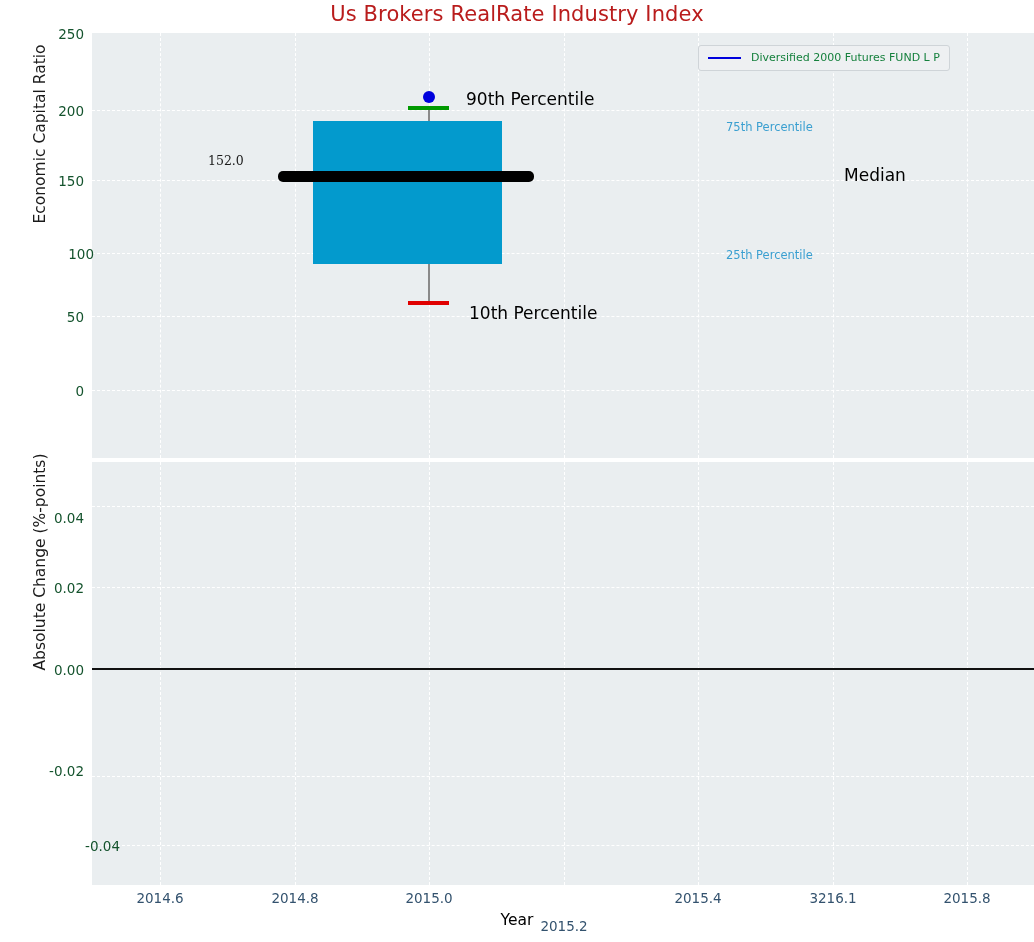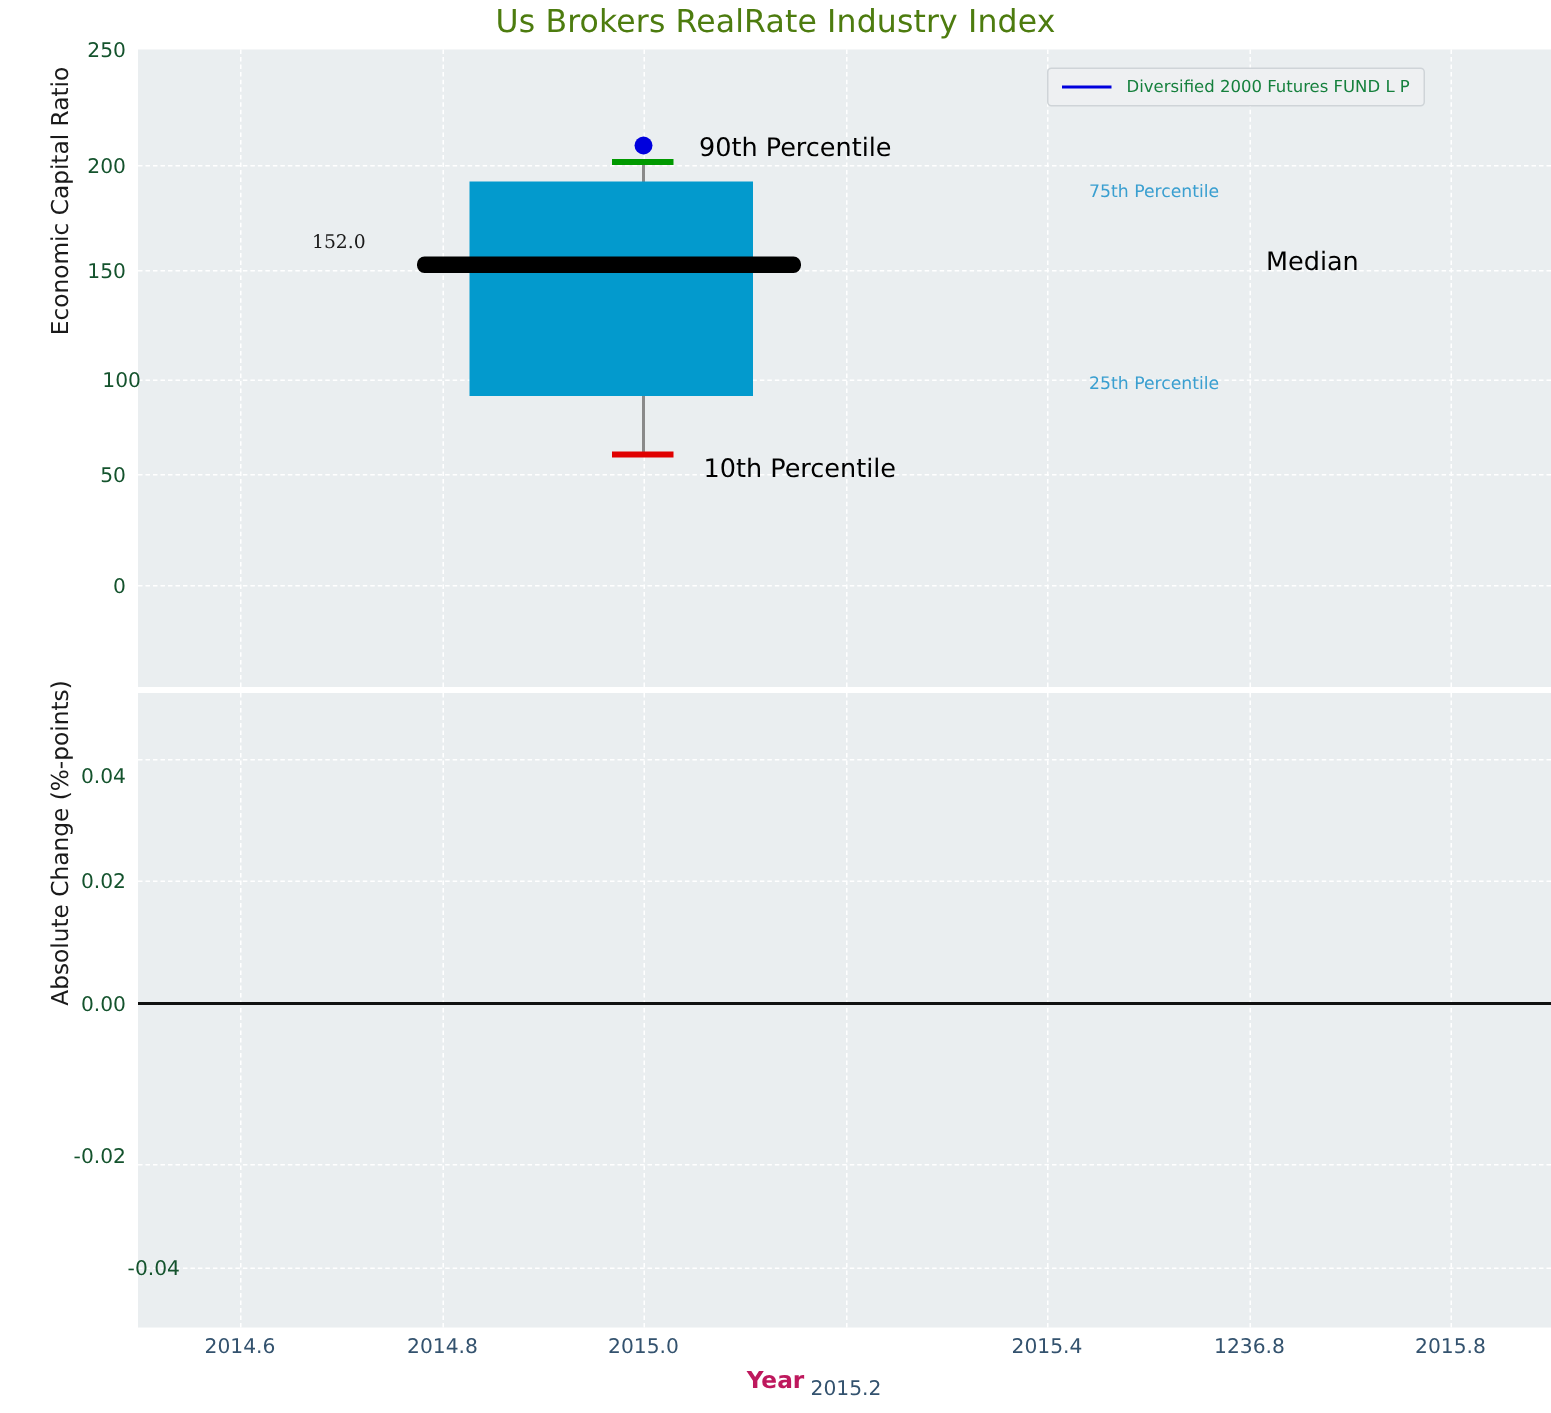--- a/index.html
+++ b/index.html
@@ -2,21 +2,21 @@
 <html><head>
 <meta charset="utf-8">
 <style>
   html,body{margin:0;padding:0;background:#ffffff;}
   body{width:1034px;height:942px;font-family:"DejaVu Sans",sans-serif;overflow:hidden;}
   #root{position:relative;width:1034px;height:942px;background:#ffffff;}
 
   
   .chart-title{
     position:absolute;left:0;top:2px;width:1034px;text-align:center;
-    font-size:21px;color:#4d7c0f;font-family:"DejaVu Sans",sans-serif;
+    font-size:21px;color:#b91c1c;font-family:"DejaVu Sans",sans-serif;
     letter-spacing:.1px;
   }
 
   
   .panel{position:absolute;background:#eaeef0;}
   #panel-top{left:92px;top:33px;width:942px;height:425px;}
   #panel-bottom{left:92px;top:462px;width:942px;height:423px;}
 
   
   .hgrid{position:absolute;left:0;width:100%;height:0;border-top:1.3px dashed #ffffff;}
@@ -31,21 +31,21 @@
   
   .ylabel{
     position:absolute;left:-80px;width:240px;text-align:center;
     font-size:15.5px;color:#1a1a1a;font-family:"DejaVu Sans",sans-serif;
     transform:rotate(-90deg);transform-origin:center center;white-space:nowrap;
   }
   #ylabel-top{top:125px;}
   #ylabel-bottom{top:553px;}
   .xlabel{
     position:absolute;left:0;top:911px;width:1034px;text-align:center;
-    font-size:15.5px;color:#be185d;font-family:"DejaVu Sans",sans-serif;font-weight:bold;
+    font-size:15.5px;color:#000000;font-family:"DejaVu Sans",sans-serif;
   }
 
   
   .box-rect{position:absolute;background:#039acd;}
   .whisker-line{position:absolute;width:2px;background:#8a8a8a;}
   .cap{position:absolute;height:4px;}
   .cap-high{background:#009900;}
   .cap-low{background:#e00000;}
   .median-line{position:absolute;height:11px;background:#000000;border-radius:5px;}
   .marker-dot{position:absolute;width:12px;height:12px;border-radius:50%;background:#0000dd;}
@@ -149,21 +149,21 @@
   <div class="ytick-wrap" style="top:763px;">-0.02</div>
   <div class="ytick-wrap" style="top:838px;padding-left:36px;">-0.04</div>
 
   <div class="ylabel" id="ylabel-bottom">Absolute Change (%-points)</div>
 
   <div class="xtick" style="left:160px;">2014.6</div>
   <div class="xtick" style="left:295px;">2014.8</div>
   <div class="xtick" style="left:429px;">2015.0</div>
   <div class="xtick" style="left:564px;margin-top:28px;">2015.2</div>
   <div class="xtick" style="left:698px;">2015.4</div>
-  <div class="xtick" style="left:833px;">1236.8</div>
+  <div class="xtick" style="left:833px;">3216.1</div>
   <div class="xtick" style="left:967px;">2015.8</div>
 
   <div class="xlabel">Year</div>
 
   <div class="legend">
     <span class="legend-swatch"></span>
     <span class="legend-text">Diversified 2000 Futures FUND L P</span>
   </div>
 
 </div>

